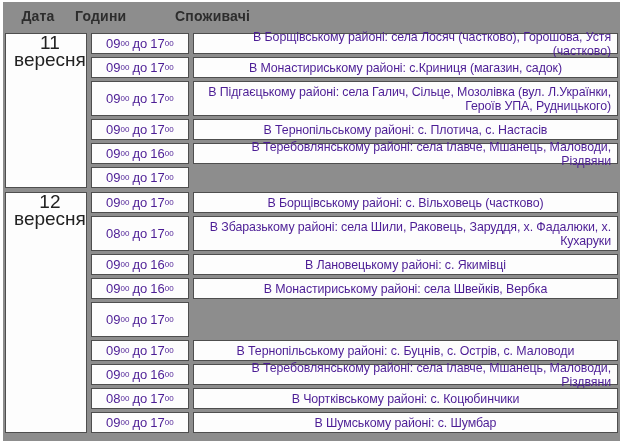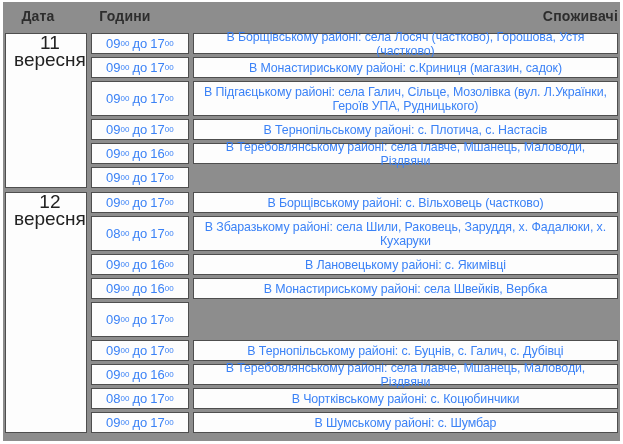--- a/index.html
+++ b/index.html
@@ -11,45 +11,45 @@
   .grid{
     width:100%;height:100%;background:#8d8d8d;
     box-sizing:border-box;padding:0 2px 2px 2px;
     display:flex;flex-direction:column;
   }
   .head{
     display:flex;align-items:center;height:28px;flex:0 0 28px;
     color:#2d2d2d;font-weight:bold;font-size:14px;letter-spacing:.2px;
   }
   .head .h-date{width:66px;text-align:center;flex:0 0 66px;}
-  .head .h-hours{width:100px;text-align:center;flex:0 0 100px;margin-left:4px;}
-  .head .h-cons{flex:1;text-align:right;}
+  .head .h-hours{width:100px;flex:0 0 100px;margin-left:4px;}
+  .head .h-cons{flex:1;text-align:left;}
   .section{display:flex;margin-top:3px;}
   .section + .section{margin-top:4px;}
   .datecell{
     flex:0 0 64px;background:#fdfdfd;border:1px solid #4e4e4e;
     display:flex;flex-direction:column;align-items:center;justify-content:flex-start;
     color:#222;font-size:19px;line-height:17px;padding-left:8px;
   }
   .rows{flex:1;display:flex;flex-direction:column;margin-left:4px;}
   .row{display:flex;}
   .row + .row{margin-top:3px;}
   .cell{
     background:#fdfdfd;border:1px solid #4e4e4e;box-sizing:border-box;
     display:flex;align-items:center;justify-content:center;
-    color:#3b82f6;
+    color:#4c1d95;
   }
   .time{
     flex:0 0 98px;width:98px;font-size:13px;white-space:nowrap;
   }
   .time sup{font-size:8px;vertical-align:super;line-height:0;}
   .time .sep{margin:8px 3px;}
   .cons{
     flex:1;margin-left:4px;font-size:12.4px;letter-spacing:-0.1px;
-    text-align:center;padding:0 6px;line-height:14px;
+    text-align:right;padding:0 6px;line-height:14px;
   }
   .r1{height:21px;flex:0 0 21px;}
   .r2{height:35px;flex:0 0 35px;}
 </style>
 </head>
 <body>
 
 <div class="table-wrap">
   <div class="grid">
 
@@ -196,21 +196,21 @@
         </div>
 
         <div class="row r1">
           <div class="cell time">
               <span>09</span>
               <sup>00</sup>
               <span class="sep">до</span>
               <span>17</span>
               <sup>00</sup>
             </div>
-          <div class="cell cons">В Тернопільському районі: с. Буцнів, с. Галич, с. Дубівці</div>
+          <div class="cell cons">В Тернопільському районі: с. Буцнів, с. Острів, с. Маловоди</div>
         </div>
 
         <div class="row r1">
           <div class="cell time">
               <span>09</span>
               <sup>00</sup>
               <span class="sep">до</span>
               <span>16</span>
               <sup>00</sup>
             </div>

